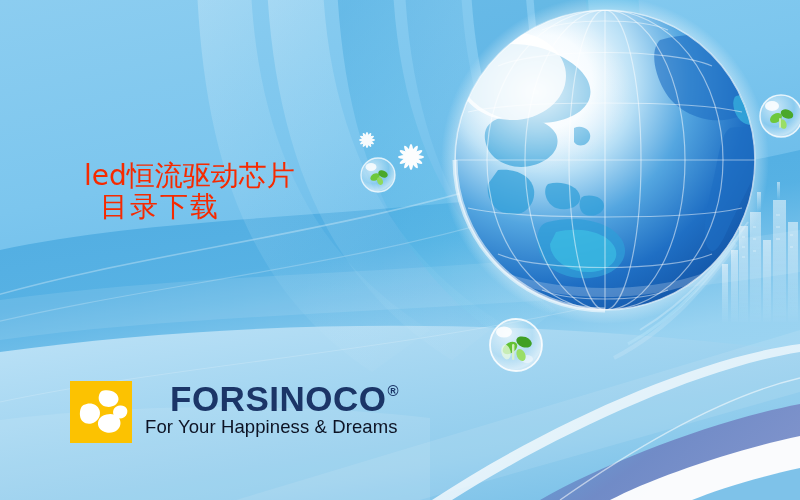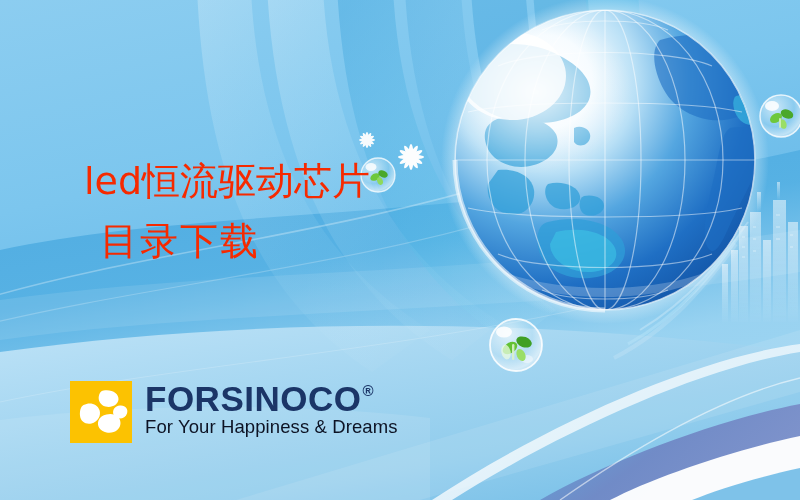--- a/index.html
+++ b/index.html
@@ -28,29 +28,29 @@
     position: absolute;
     left: 84px;
     top: 160px;
     z-index: 30;
     line-height: 1.12;
     white-space: nowrap;
     pointer-events: none;
   }
   .headline-line {
     color: #f62a00;
-    font-size: 38px;
+    font-size: 28px;
     font-weight: 400;
     font-family: "DejaVu Sans", "Liberation Sans", sans-serif;
     letter-spacing: 0px;
     display: block;
   }
   .headline-line.line2 {
     padding-left: 16px;
-    margin-top: 17px;
+    margin-top: 0;
     letter-spacing: 2px;
   }
 
   
   #logo {
     position: absolute;
     left: 70px;
     top: 381px;
     z-index: 30;
     display: flex;
@@ -67,20 +67,21 @@
     margin-left: 13px;
     display: flex;
     flex-direction: column;
     justify-content: flex-start;
     padding-top: 1px;
   }
   #brand-row {
     display: flex;
     align-items: flex-start;
     line-height: 1;
+    margin-left: 25px;
   }
   #brand-name {
     color: #1b3567;
     font-size: 35px;
     font-weight: bold;
     letter-spacing: 0.5px;
     line-height: 0.96;
     font-family: "Liberation Sans", sans-serif;
   }
   #brand-reg {

